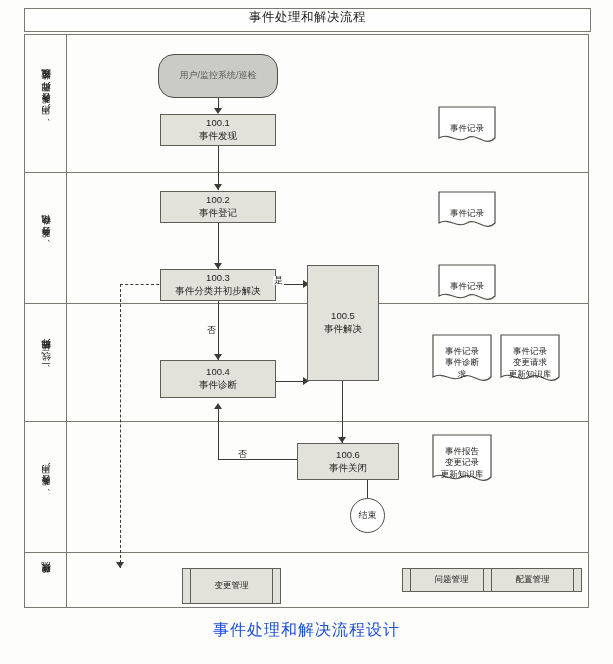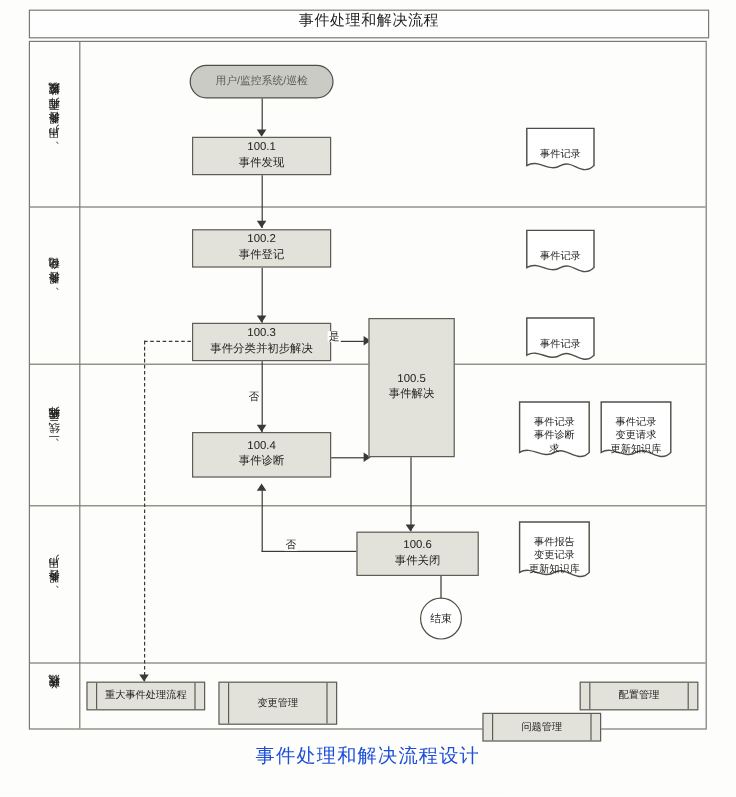--- a/index.html
+++ b/index.html
@@ -265,21 +265,21 @@
     <div class="ln vln" style="left:317px; top:345px; height:63px;"></div>
     <div class="arrow-d" style="left:313px; top:402px;"></div>
 
     <div class="ln vln" style="left:342px; top:445px; height:28px;"></div>
     <div class="arrow-d" style="left:338px; top:467px;"></div>
 
     <div class="dash-h" style="left:95px;  top:249px; width:65px;"></div>
     <div class="dash-v" style="left:95px;  top:249px; height:284px;"></div>
     <div class="arrow-d" style="left:91px; top:527px;"></div>
 
-    <div class="node start" style="left:133px; top:19px; width:120px; height:28px;">
+    <div class="node start" style="left:133px; top:19px; width:120px; height:44px;">
       <div>用户/监控系统/巡检</div>
     </div>
 
     <div class="node proc" style="left:135px; top:79px; width:116px; height:32px;">
       <div class="num">100.1</div>
       <div class="nm">事件发现</div>
     </div>
 
     <div class="node proc" style="left:135px; top:156px; width:116px; height:32px;">
       <div class="num">100.2</div>
@@ -367,27 +367,24 @@
       <svg width="62" height="54" viewBox="0 0 62 54">
         <path d="M2,2 L60,2 L60,44 C50,54 41,38 31,44 C21,50 12,38 2,44 Z" fill="#ffffff" stroke="#4f4f49" stroke-width="1.2"></path>
       </svg>
       <div class="doctext">
         <div>事件报告</div>
         <div>变更记录</div>
         <div>更新知识库</div>
       </div>
     </div>
 
-    <div class="pdef" style="left:47px;  top:533px; width:99px; height:24px;">
-      <span class="lab">重大事件处理流程</span>
-    </div>
     <div class="pdef" style="left:157px; top:533px; width:99px; height:36px;">
       <span class="lab">变更管理</span>
     </div>
-    <div class="pdef" style="left:377px; top:559px; width:99px; height:24px;">
+    <div class="pdef" style="left:377px; top:533px; width:99px; height:24px;">
       <span class="lab">问题管理</span>
     </div>
     <div class="pdef" style="left:458px; top:533px; width:99px; height:24px;">
       <span class="lab">配置管理</span>
     </div>
 
   </div>
 
   <div class="caption">事件处理和解决流程设计</div>
 

